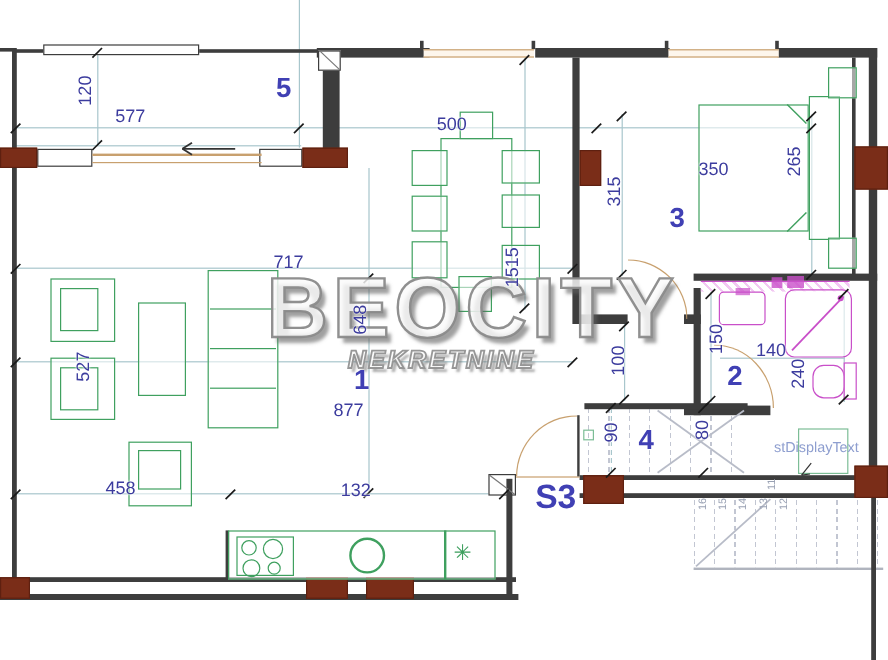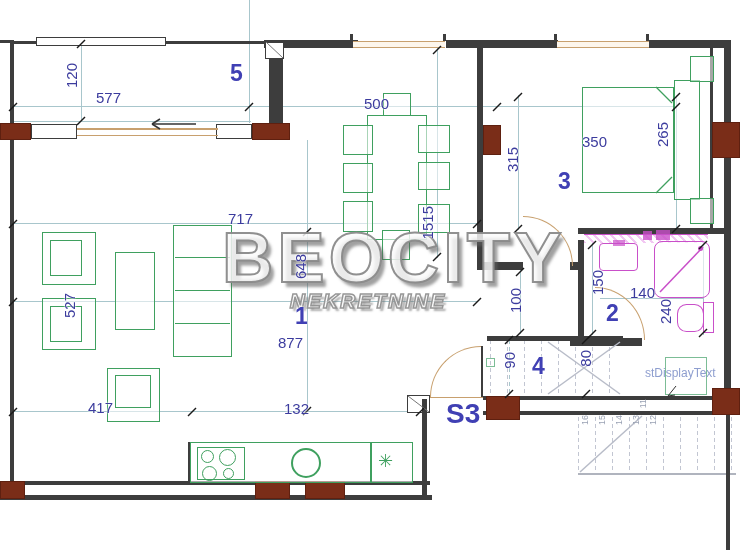--- a/index.html
+++ b/index.html
@@ -258,21 +258,21 @@
       <span class="dim dimv" style="left: 64px; top: 63px;">120</span>
       <span class="dim" style="left: 364px; top: 96px;">500</span>
       <span class="dim" style="left: 582px; top: 96px; margin-top: 38px;">350</span>
       <span class="dim dimv" style="left: 505px; top: 147px;">315</span>
       <span class="dim dimv" style="left: 655px; top: 122px;">265</span>
       <span class="dim" style="left: 228px; top: 211px; text-align: center;">717</span>
       <span class="dim dimv" style="left: 420px; top: 206px;">1515</span>
       <span class="dim dimv" style="left: 293px; top: 254px;">648</span>
       <span class="dim" style="left: 278px; top: 287px; margin-top: 48px;">877</span>
       <span class="dim dimv" style="left: 62px; top: 293px;">527</span>
-      <span class="dim" style="left: 88px; top: 400px;">417</span>
+      <span class="dim" style="left: 88px; top: 400px;">458</span>
       <span class="dim" style="left: 284px; top: 401px;">132</span>
       <span class="dim dimv" style="left: 508px; top: 288px;">100</span>
       <span class="dim dimv" style="left: 590px; top: 270px;">150</span>
       <span class="dim" style="left: 630px; top: 285px;">140</span>
       <span class="dim dimv" style="left: 658px; top: 299px;">240</span>
       <span class="dim dimv" style="left: 502px; top: 352px;">90</span>
       <span class="dim dimv" style="left: 578px; top: 350px;">80</span>
       <span class="stairnum" style="left: 581px; top: 415px;">16</span>
       <span class="stairnum" style="left: 598px; top: 415px;">15</span>
       <span class="stairnum" style="left: 615px; top: 415px;">14</span>

